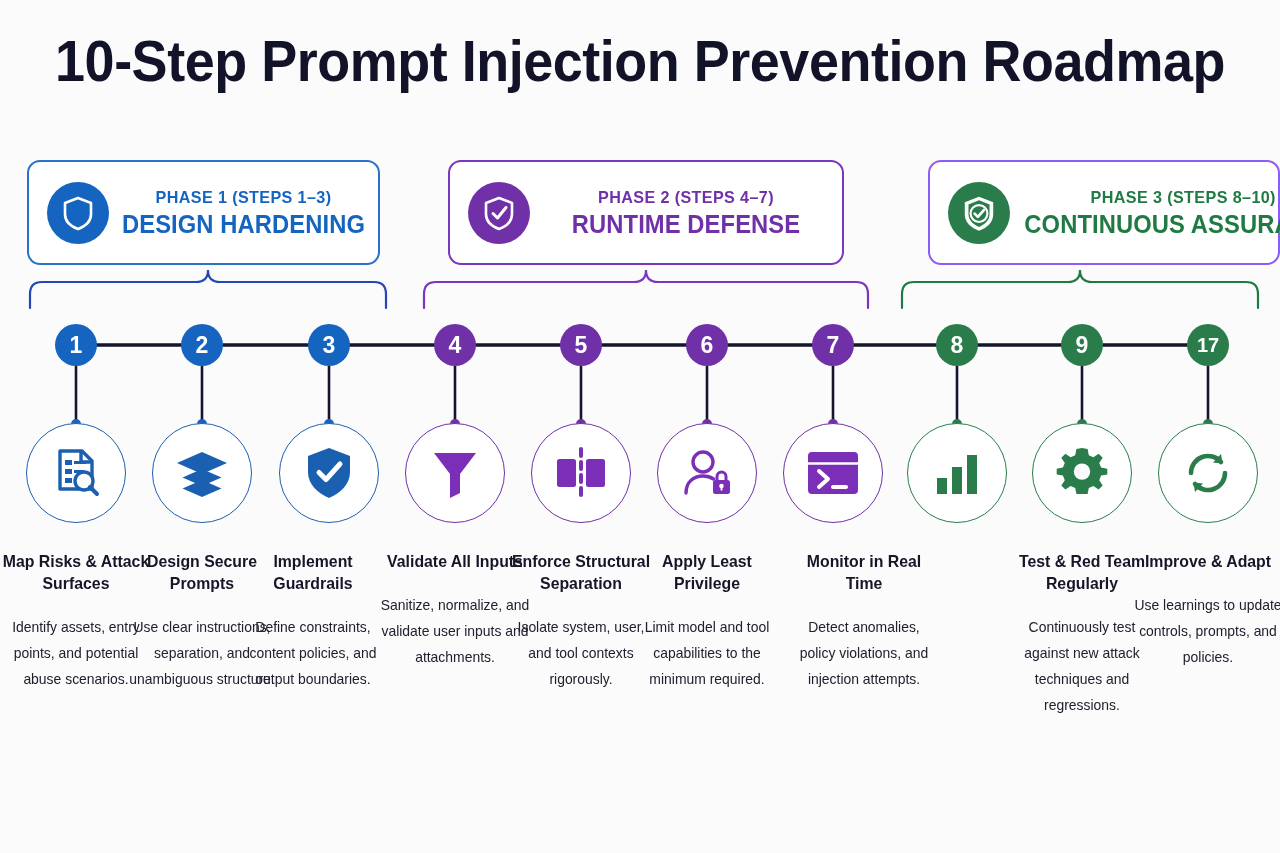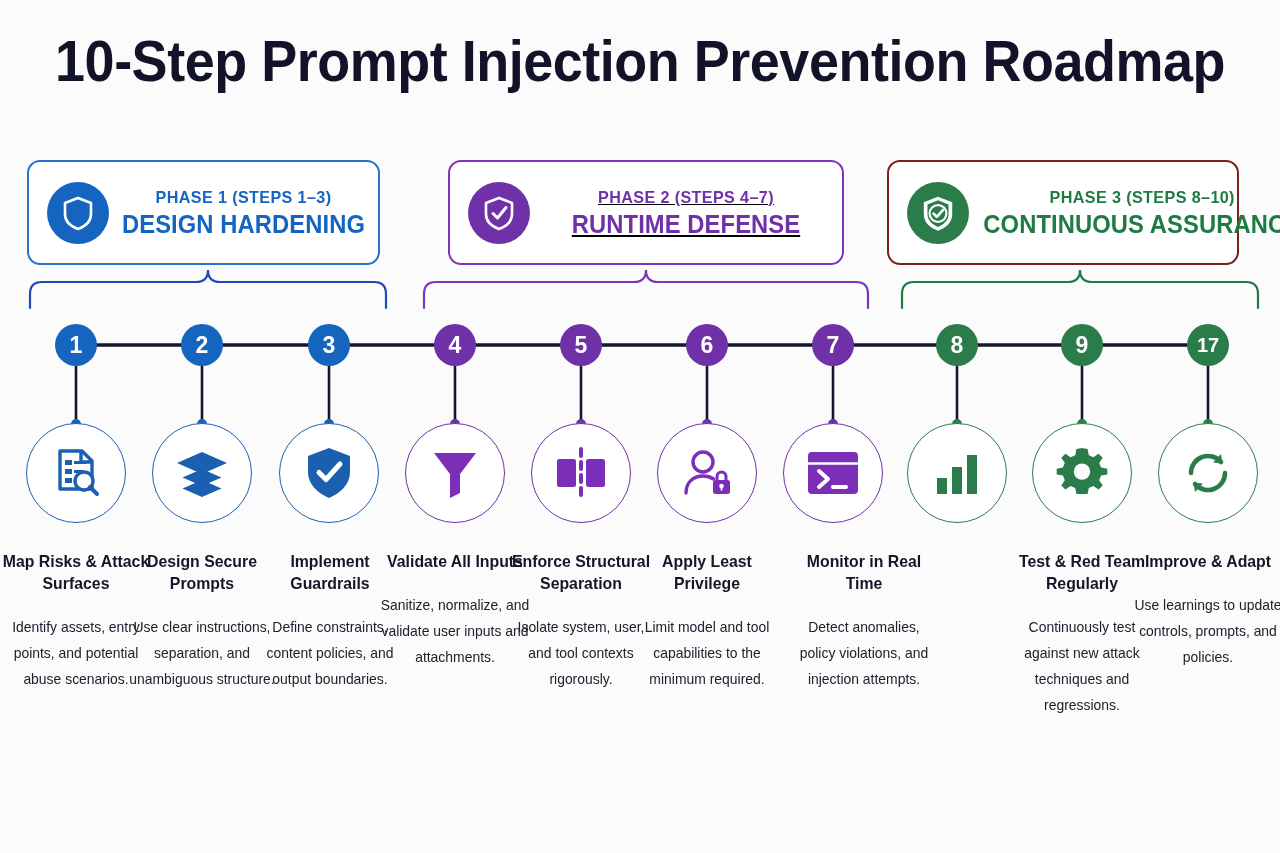--- a/index.html
+++ b/index.html
@@ -41,22 +41,22 @@
     top: 136px;
     height: 105px;
     border-radius: 13px;
     background: #ffffff;
     display: flex;
     align-items: center;
     padding-left: 18px;
     margin-top: 24px;
   }
   #phase-1 { left: 27px;  width: 353px; border: 2px solid #2a72c8; }
-  #phase-2 { left: 448px; width: 396px; border: 2px solid #7c35bd; text-decoration: underline; }
-  #phase-3 { left: 887px; width: 352px; border: 2px solid #7f1d1d; }
+  #phase-2 { left: 448px; width: 396px; border: 2px solid #7c35bd; }
+  #phase-3 { left: 928px; width: 352px; border: 2px solid #8b5cf6; }
 
   .phase-badge {
     width: 62px; height: 62px;
     border-radius: 50%;
     flex: 0 0 62px;
     display: flex; align-items: center; justify-content: center;
   }
   #phase-1 .phase-badge { background: #1565c0; }
   #phase-2 .phase-badge { background: #7030a8; }
   #phase-3 .phase-badge { background: #2a7d4a; }
@@ -330,21 +330,21 @@
   </div>
 
   <div class="step-col" style="left:76px">
     <div class="step-title">Map Risks &amp; Attack Surfaces</div>
     <div class="step-desc">Identify assets, entry points, and potential abuse scenarios.</div>
   </div>
   <div class="step-col" style="left:202px">
     <div class="step-title">Design Secure Prompts</div>
     <div class="step-desc">Use clear instructions, separation, and unambiguous structure.</div>
   </div>
-  <div class="step-col" style="left:330px">
+  <div class="step-col" style="left:313px">
     <div class="step-title">Implement Guardrails</div>
     <div class="step-desc">Define constraints, content policies, and output boundaries.</div>
   </div>
   <div class="step-col" style="left:455px">
     <div class="step-title">Validate All Inputs</div>
     <div class="step-desc">Sanitize, normalize, and validate user inputs and attachments.</div>
   </div>
   <div class="step-col" style="left:581px">
     <div class="step-title">Enforce Structural Separation</div>
     <div class="step-desc">Isolate system, user, and tool contexts rigorously.</div>

